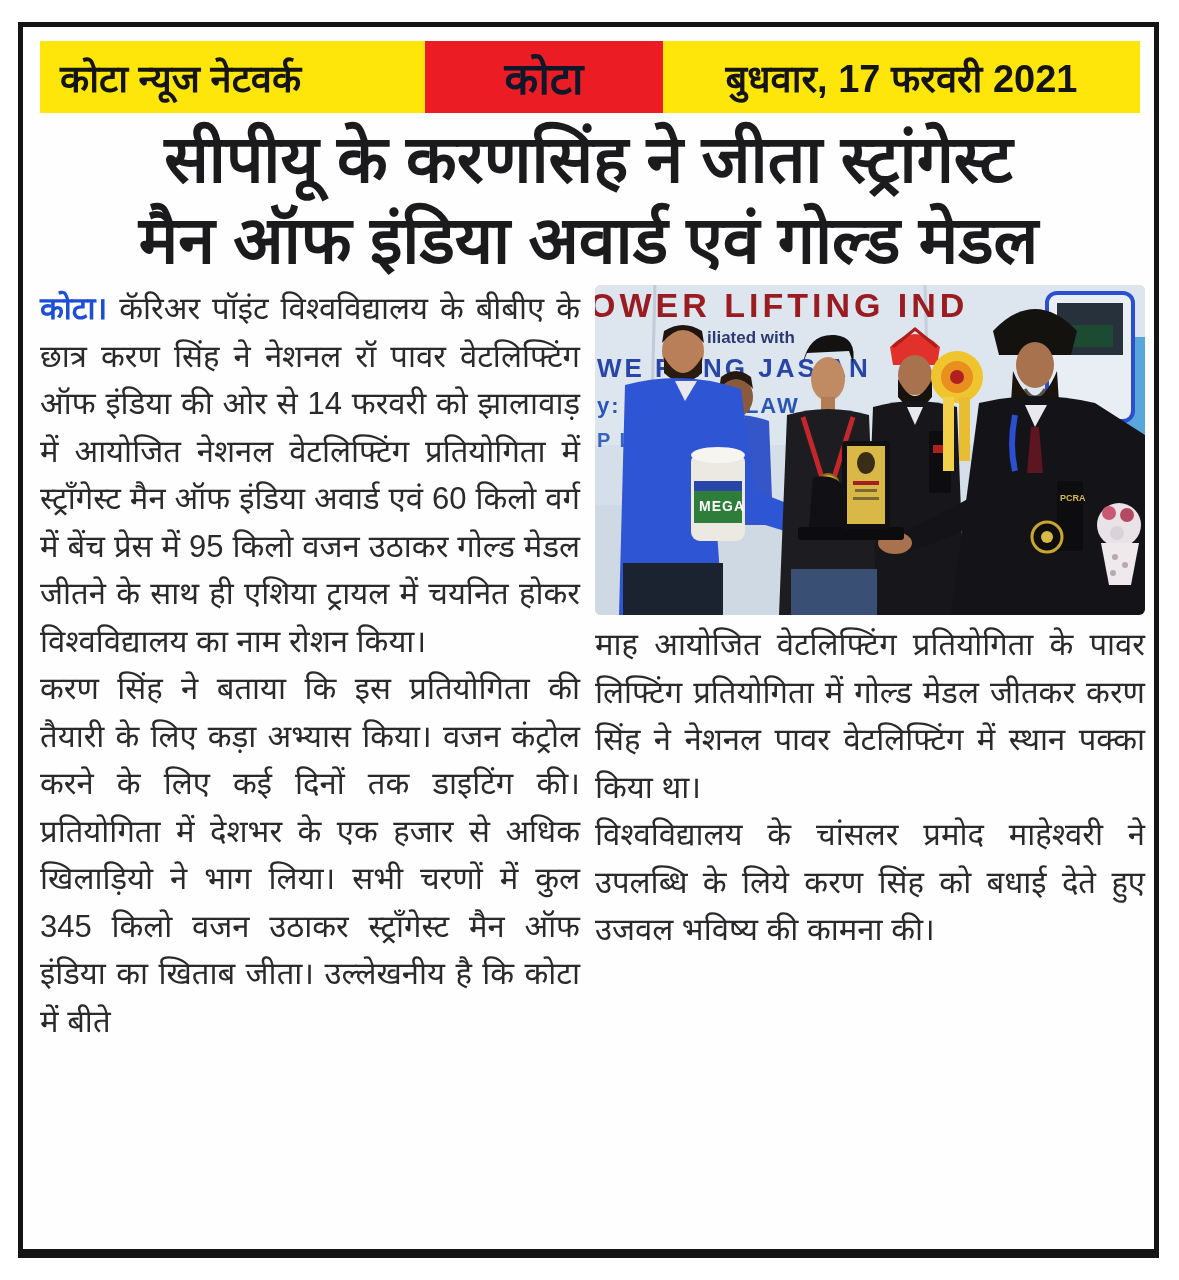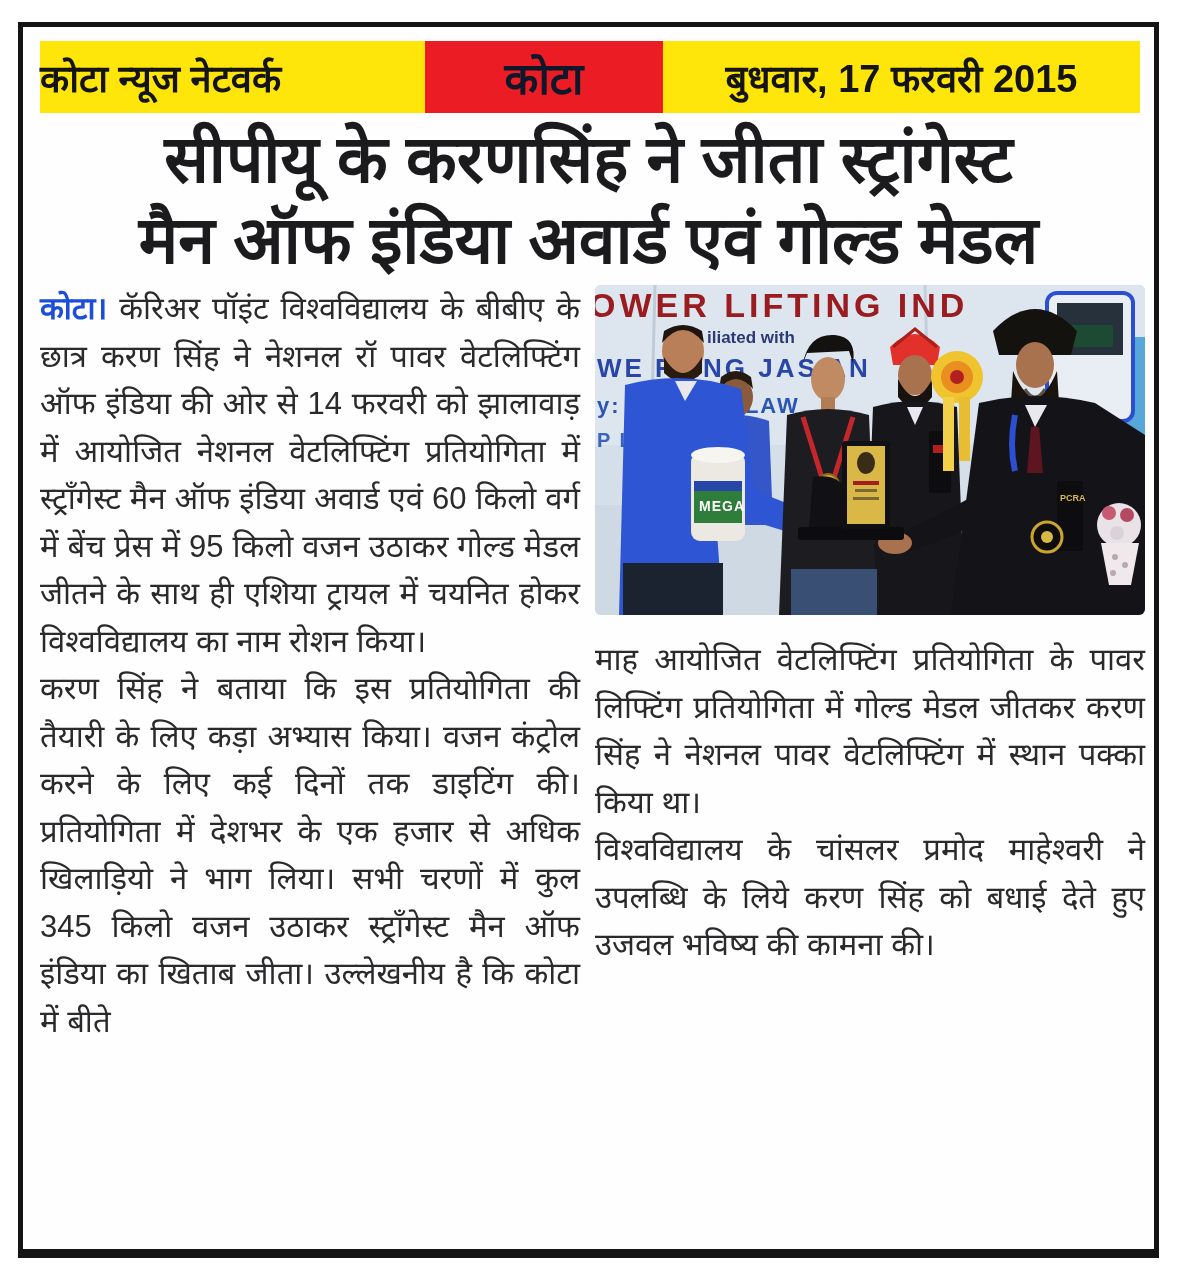--- a/index.html
+++ b/index.html
@@ -2,49 +2,49 @@
 <html><head>
 <meta charset="utf-8">
 <style>
   html,body{margin:0;padding:0;background:#ffffff;width:1179px;height:1280px;overflow:hidden;
     font-family:"Liberation Sans","DejaVu Sans",sans-serif;}
   .frame{position:absolute;left:18px;top:22px;width:1131px;height:1222px;
     border:5px solid #141414;border-bottom-width:9px;background:#fefefe;}
   
   .band{position:absolute;left:17px;top:14px;width:1100px;height:72px;display:flex;}
   .band-left{width:385px;background:#ffe60a;display:flex;align-items:center;
-    box-sizing:border-box;font-size:38px;font-weight:700;color:#141414;}
+    padding-left:20px;box-sizing:border-box;font-size:38px;font-weight:700;color:#141414;}
   .band-center{width:238px;background:#ec1c24;display:flex;align-items:center;justify-content:center;
     font-size:44px;font-weight:700;color:#0f172a;}
   .band-right{flex:1;background:#ffe60a;display:flex;align-items:center;justify-content:center;
     font-size:38px;font-weight:700;color:#141414;}
   
   .headline{position:absolute;left:0;top:92px;width:100%;text-align:center;
     font-size:66px;line-height:81px;font-weight:900;color:#1b1b1d;letter-spacing:0px;}
   
   .col{position:absolute;top:258px;color:#2a2a2c;}
   .col-left{left:17px;width:540px;}
   .col-right{left:572px;width:550px;}
   p.body-text{margin:0;font-size:31px;line-height:47.5px;text-align:justify;}
   p.body-text + p.body-text{margin-top:0px;}
   .dateline{font-weight:800;color:#1d4ed8;}
-  .photo-wrap{width:550px;height:330px;margin-bottom:21px;border-radius:6px;overflow:hidden;
+  .photo-wrap{width:550px;height:330px;margin-bottom:6px;border-radius:6px;overflow:hidden;
     background:#cfd9e4;}
   svg{display:block;}
   svg text{font-family:"Liberation Sans","DejaVu Sans",sans-serif;}
 </style>
 </head>
 <body>
 
 <div class="frame">
 
   <div class="band">
     <div class="band-left">कोटा न्यूज नेटवर्क</div>
     <div class="band-center">कोटा</div>
-    <div class="band-right">बुधवार, 17 फरवरी 2015</div>
+    <div class="band-right">बुधवार, 17 फरवरी 2021</div>
   </div>
 
   <div class="headline">
     <div>सीपीयू के करणसिंह ने जीता स्ट्रांगेस्ट</div>
     <div>मैन ऑफ इंडिया अवार्ड एवं गोल्ड मेडल</div>
   </div>
 
   <div class="col col-left">
     <p class="body-text"><strong class="dateline">कोटा।</strong> <span>कॅरिअर पॉइंट विश्वविद्यालय के बीबीए के छात्र करण सिंह ने नेशनल रॉ पावर वेटलिफ्टिंग ऑफ इंडिया की ओर से 14 फरवरी को झालावाड़ में आयोजित नेशनल वेटलिफ्टिंग प्रतियोगिता में स्ट्राँगेस्ट मैन ऑफ इंडिया अवार्ड एवं 60 किलो वर्ग में बेंच प्रेस में 95 किलो वजन उठाकर गोल्ड मेडल जीतने के साथ ही एशिया ट्रायल में चयनित होकर विश्वविद्यालय का नाम रोशन किया।</span></p>
     <p class="body-text">करण सिंह ने बताया कि इस प्रतियोगिता की तैयारी के लिए कड़ा अभ्यास किया। वजन कंट्रोल करने के लिए कई दिनों तक डाइटिंग की। प्रतियोगिता में देशभर के एक हजार से अधिक खिलाड़ियो ने भाग लिया। सभी चरणों में कुल 345 किलो वजन उठाकर स्ट्राँगेस्ट मैन ऑफ इंडिया का खिताब जीता। उल्लेखनीय है कि कोटा में बीते</p>

